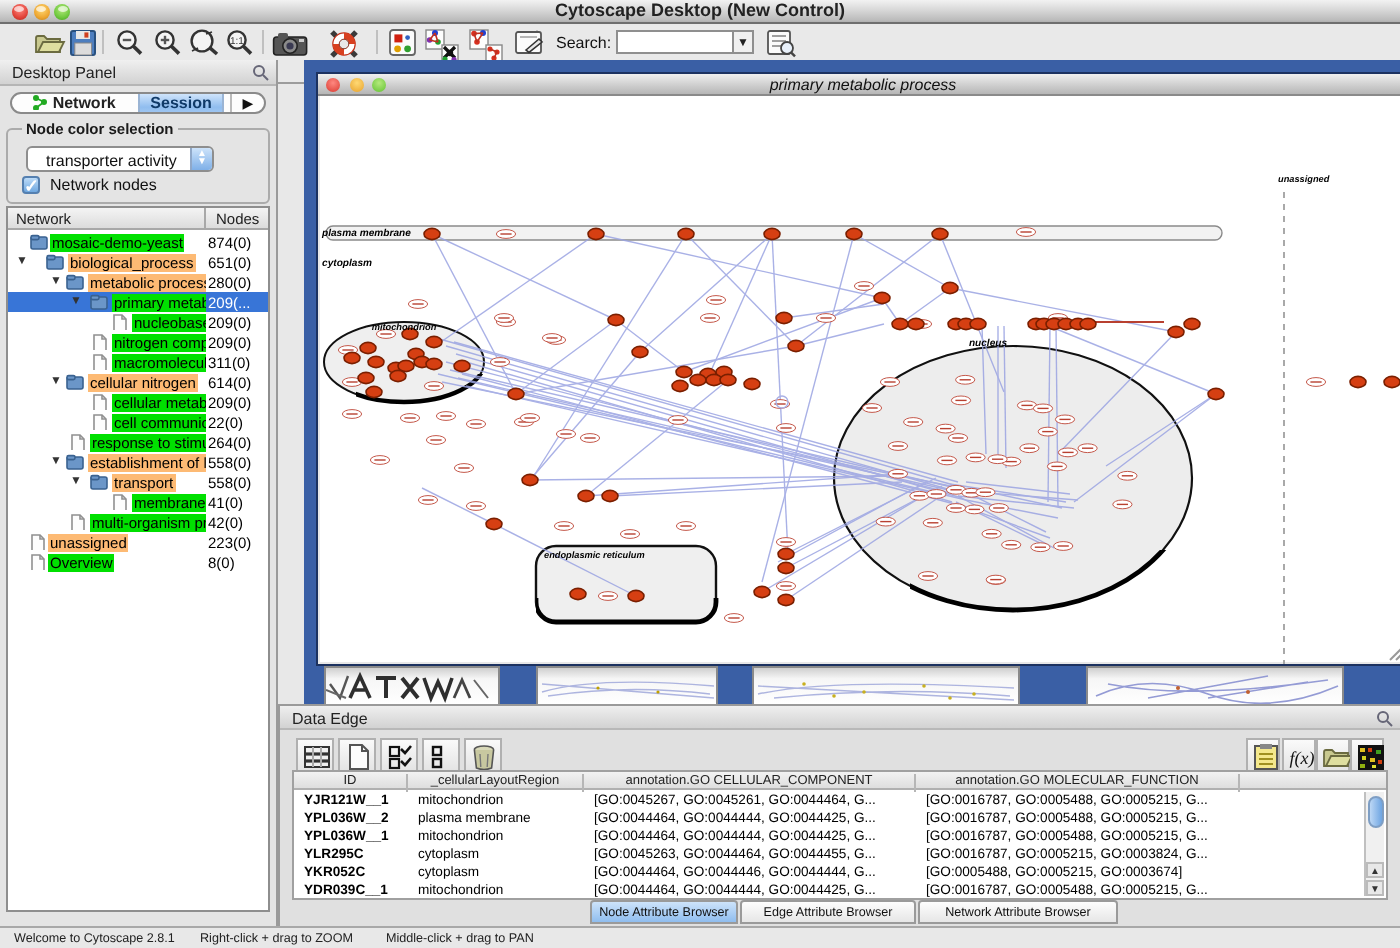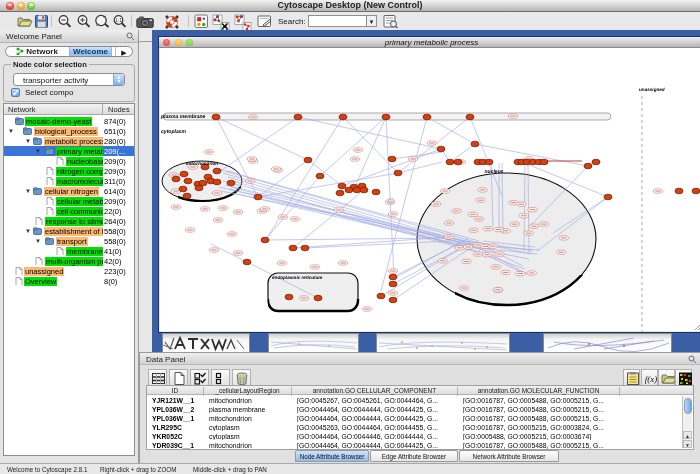--- a/index.html
+++ b/index.html
@@ -26,21 +26,21 @@
 
 #cpanel { left:0; top:30px; width:139px; height:433px; background:#e4e4e4; border-right:1px solid #9a9a9a; }
 #cpanel-hdr { left:0; top:0; width:138px; height:13px; background:linear-gradient(#f0f0f0,#d2d2d2); border-bottom:1px solid #b5b5b5; }
 #cpanel-hdr span { position:absolute; left:6px; top:2px; font-size:8px; color:#222; }
 #tabpill { left:5px; top:16px; width:128px; height:11px; background:#fdfdfd; border:1px solid #8a8a8a; border-radius:6px; overflow:hidden;}
 #tab-network { position:absolute; left:0; top:0; width:62px; height:11px; font-size:8px; font-weight:bold; color:#222; text-align:center; line-height:10px; }
 #tab-mosaic { position:absolute; left:63px; top:0; width:43px; height:11px; background:linear-gradient(#cfe4fb,#90bdef 60%,#a8ccf4); font-size:8px; font-weight:bold; color:#103a68; text-align:center; line-height:10px; border-left:1px solid #9ab4d4; border-right:1px solid #9ab4d4;}
 #tab-arrow { position:absolute; right:0px; top:0; width:17px; height:11px; text-align:center; font-size:7px; line-height:11px; color:#111; border-left:1px solid #bbb;}
 #groupbox { left:3px; top:34px; width:132px; height:38px; border:1px solid #ababab; border-radius:3px; }
 #groupbox-lbl { position:absolute; left:7px; top:-5px; background:#e4e4e4; padding:0 2px; font-size:7.5px; font-weight:bold; color:#1a1a1a;}
-#combo { position:absolute; left:9px; top:8px; width:112px; height:13px; background:#fff; border:1px solid #8e8e8e; border-radius:3px; }
+#combo { position:absolute; left:9px; top:8px; width:94px; height:13px; background:#fff; border:1px solid #8e8e8e; border-radius:3px; }
 #combo span { position:absolute; left:9px; top:2px; font-size:8px; color:#111; }
 #combo .step { position:absolute; right:0px; top:0px; width:11px; height:11px; background:linear-gradient(#cde3fa,#7fb0e8); border-left:1px solid #90a8c8; border-radius:0 2px 2px 0; }
 #combo .step div { position:absolute; width:100%; text-align:center; font-size:5px; color:#fff; line-height:5px;}
 #checkbox { position:absolute; left:11px; top:58px; width:9px; height:9px; background:linear-gradient(#bcdbf8,#6fa8e0); border:1px solid #5580b0; border-radius:2px; color:#fff; font-size:9px; line-height:9px; font-weight:bold; text-align:center;}
 #checkbox-lbl { position:absolute; left:25px; top:58px; font-size:8px; color:#111; }
 
 
 #tree { left:3px; top:73px; width:132px; height:353px; background:#fff; border:1px solid #8e8e8e; }
 #tree-hdr { position:absolute; left:0; top:0; width:130px; height:11px; background:linear-gradient(#f4f4f4,#dcdcdc); border-bottom:1px solid #a8a8a8; font-size:7.5px; color:#222; }
 #tree-hdr .c1 { position:absolute; left:4px; top:1px; }
@@ -210,49 +210,49 @@
         <line x1="3" y1="4" x2="10" y2="4" stroke="#888" stroke-width="0.8"></line>
         <line x1="3" y1="6.5" x2="10" y2="6.5" stroke="#888" stroke-width="0.8"></line>
         <line x1="3" y1="9" x2="10" y2="9" stroke="#888" stroke-width="0.8"></line>
         <circle cx="10.5" cy="10" r="3" fill="#e8f0fa" stroke="#444" stroke-width="0.9"></circle>
         <line x1="12.5" y1="12.2" x2="14.5" y2="14.2" stroke="#444" stroke-width="1.2"></line>
       </svg>
   </div>
 
   <div id="cpanel" class="abs">
     <div id="cpanel-hdr" class="abs">
-        <span>Welcome Panel</span>
+        <span>Desktop Panel</span>
       <svg style="position:absolute;right:3px;top:2px" width="9" height="9">
           <circle cx="3.5" cy="3.5" r="2.5" fill="none" stroke="#667" stroke-width="1"></circle>
           <line x1="5.5" y1="5.5" x2="8" y2="8" stroke="#667" stroke-width="1"></line>
         </svg>
     </div>
     <div id="tabpill" class="abs">
       <div id="tab-network"><svg width="8" height="8" style="vertical-align:-1px">
             <circle cx="2" cy="2" r="1.5" fill="#2a2"></circle>
             <circle cx="6" cy="4" r="1.5" fill="#2a2"></circle>
             <circle cx="2" cy="7" r="1.5" fill="#2a2"></circle>
             <line x1="2" y1="2" x2="6" y2="4" stroke="#2a2" stroke-width="0.8"></line>
             <line x1="2" y1="7" x2="6" y2="4" stroke="#2a2" stroke-width="0.8"></line>
           </svg> Network</div>
-      <div id="tab-mosaic">Welcome</div>
+      <div id="tab-mosaic">Session</div>
       <div id="tab-arrow">▶</div>
     </div>
     <div id="groupbox" class="abs">
       <div id="groupbox-lbl">Node color selection</div>
       <div id="combo">
           <span>transporter activity</span>
         <div class="step">
             <div style="top:1px">▲</div>
             <div style="bottom:1px">▼</div>
           </div>
       </div>
     </div>
     <div id="checkbox">✓</div>
-    <div id="checkbox-lbl">Select compo</div>
+    <div id="checkbox-lbl">Network nodes</div>
     <div id="tree" class="abs">
       <div id="tree-hdr">
           <span class="c1">Network</span>
           <span class="vs"></span>
           <span class="c2">Nodes</span>
         </div>
       <div class="trow" style="top:12px">
           <svg class="dicon" style="left:11px" width="9" height="8">
             <rect x="0.5" y="1.5" width="8" height="6" rx="1" fill="#6b96c8" stroke="#3a6290" stroke-width="0.8"></rect>
             <rect x="0.5" y="0.8" width="4" height="2" rx="0.8" fill="#6b96c8" stroke="#3a6290" stroke-width="0.8"></rect>
@@ -772,21 +772,21 @@
       <svg id="grip" width="10" height="10">
           <line x1="2" y1="9" x2="9" y2="2" stroke="#999" stroke-width="1"></line>
           <line x1="5" y1="9" x2="9" y2="5" stroke="#999" stroke-width="1"></line>
           <line x1="8" y1="9" x2="9" y2="8" stroke="#999" stroke-width="1"></line>
         </svg>
     </div>
   </div>
 
   <div id="dpanel" class="abs">
     <div id="dpanel-hdr">
-        <span>Data Panel</span>
+        <span>Data Edge</span>
       <svg style="position:absolute;right:3px;top:2px" width="9" height="9">
           <circle cx="3.5" cy="3.5" r="2.5" fill="none" stroke="#667" stroke-width="1"></circle>
           <line x1="5.5" y1="5.5" x2="8" y2="8" stroke="#667" stroke-width="1"></line>
         </svg>
     </div>
     <div class="dbtn" style="left:8px;width:19px">
         <svg width="17" height="15">
           <rect x="2.5" y="2.5" width="12" height="10" fill="#f0f0f0" stroke="#333" stroke-width="1"></rect>
           <line x1="2.5" y1="6" x2="14.5" y2="6" stroke="#333" stroke-width="1.6"></line>
           <line x1="2.5" y1="9.5" x2="14.5" y2="9.5" stroke="#333" stroke-width="1.6"></line>

